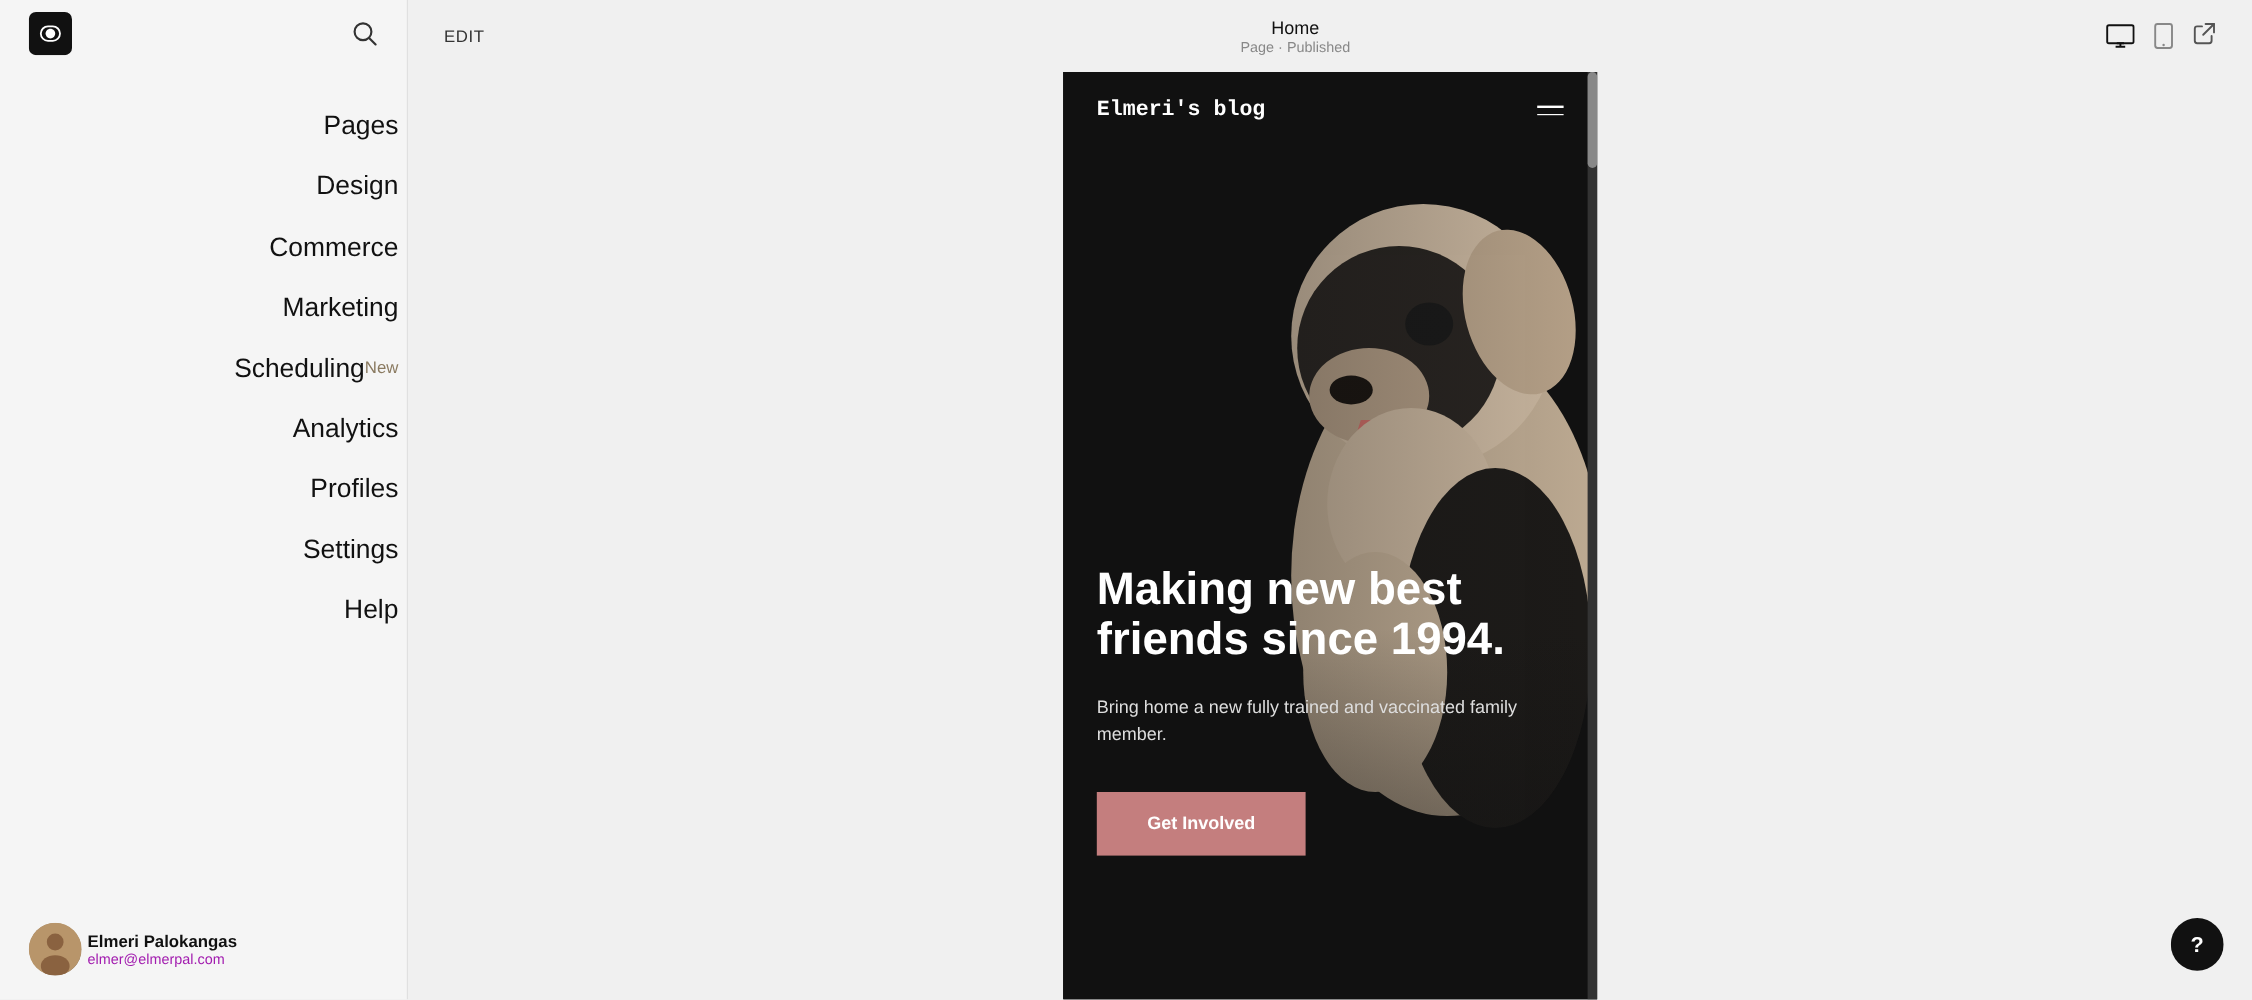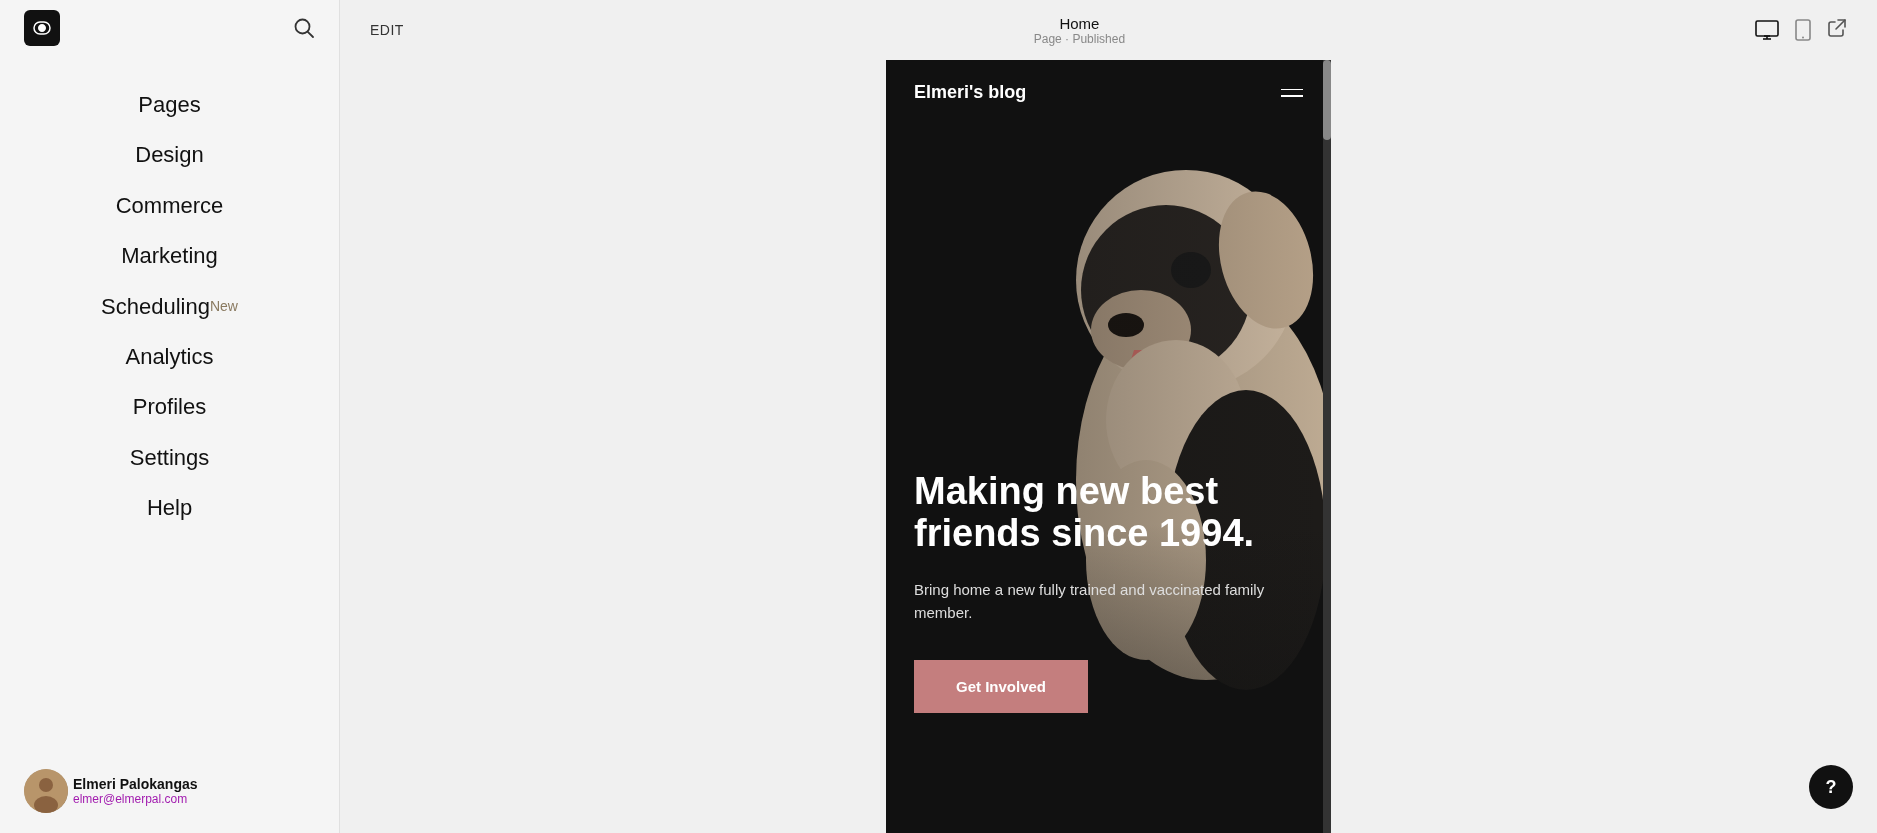--- a/index.html
+++ b/index.html
@@ -38,21 +38,21 @@
     }
 
     .sidebar-nav {
       flex: 1;
       padding: 20px 0 0 0;
     }
 
     .nav-item {
       display: flex;
       align-items: center;
-      justify-content: center;
+      justify-content: flex-end;
       padding: 12px 7px;
       font-size: 22px;
       font-weight: 500;
       color: #111;
       cursor: pointer;
       line-height: 1.2;
     }
 
     .nav-item .badge {
       font-size: 14px;
@@ -449,21 +449,21 @@
             <linearGradient id="fadeBottom" x1="0" y1="0" x2="0" y2="1">
               <stop offset="60%" stop-color="#111" stop-opacity="0"></stop>
               <stop offset="100%" stop-color="#111" stop-opacity="0.7"></stop>
             </linearGradient>
           </defs>
           <rect width="445" height="773" fill="url(#fadeLeft)"></rect>
           <rect width="445" height="773" fill="url(#fadeBottom)"></rect>
         </svg>
       </div>
 
-      <div class="preview-header" style="position:relative;z-index:3;">
+      <div class="preview-header" style="position:relative;z-index:3;font-family:Liberation Mono, monospace;">
         <span class="preview-logo">Elmeri's blog</span>
         <div class="hamburger-icon">
           <span></span>
           <span></span>
         </div>
       </div>
 
       <div class="preview-content">
         <div class="hero-title">Making new best friends since 1994.</div>
         <div class="hero-subtitle">Bring home a new fully trained and vaccinated family member.</div>

